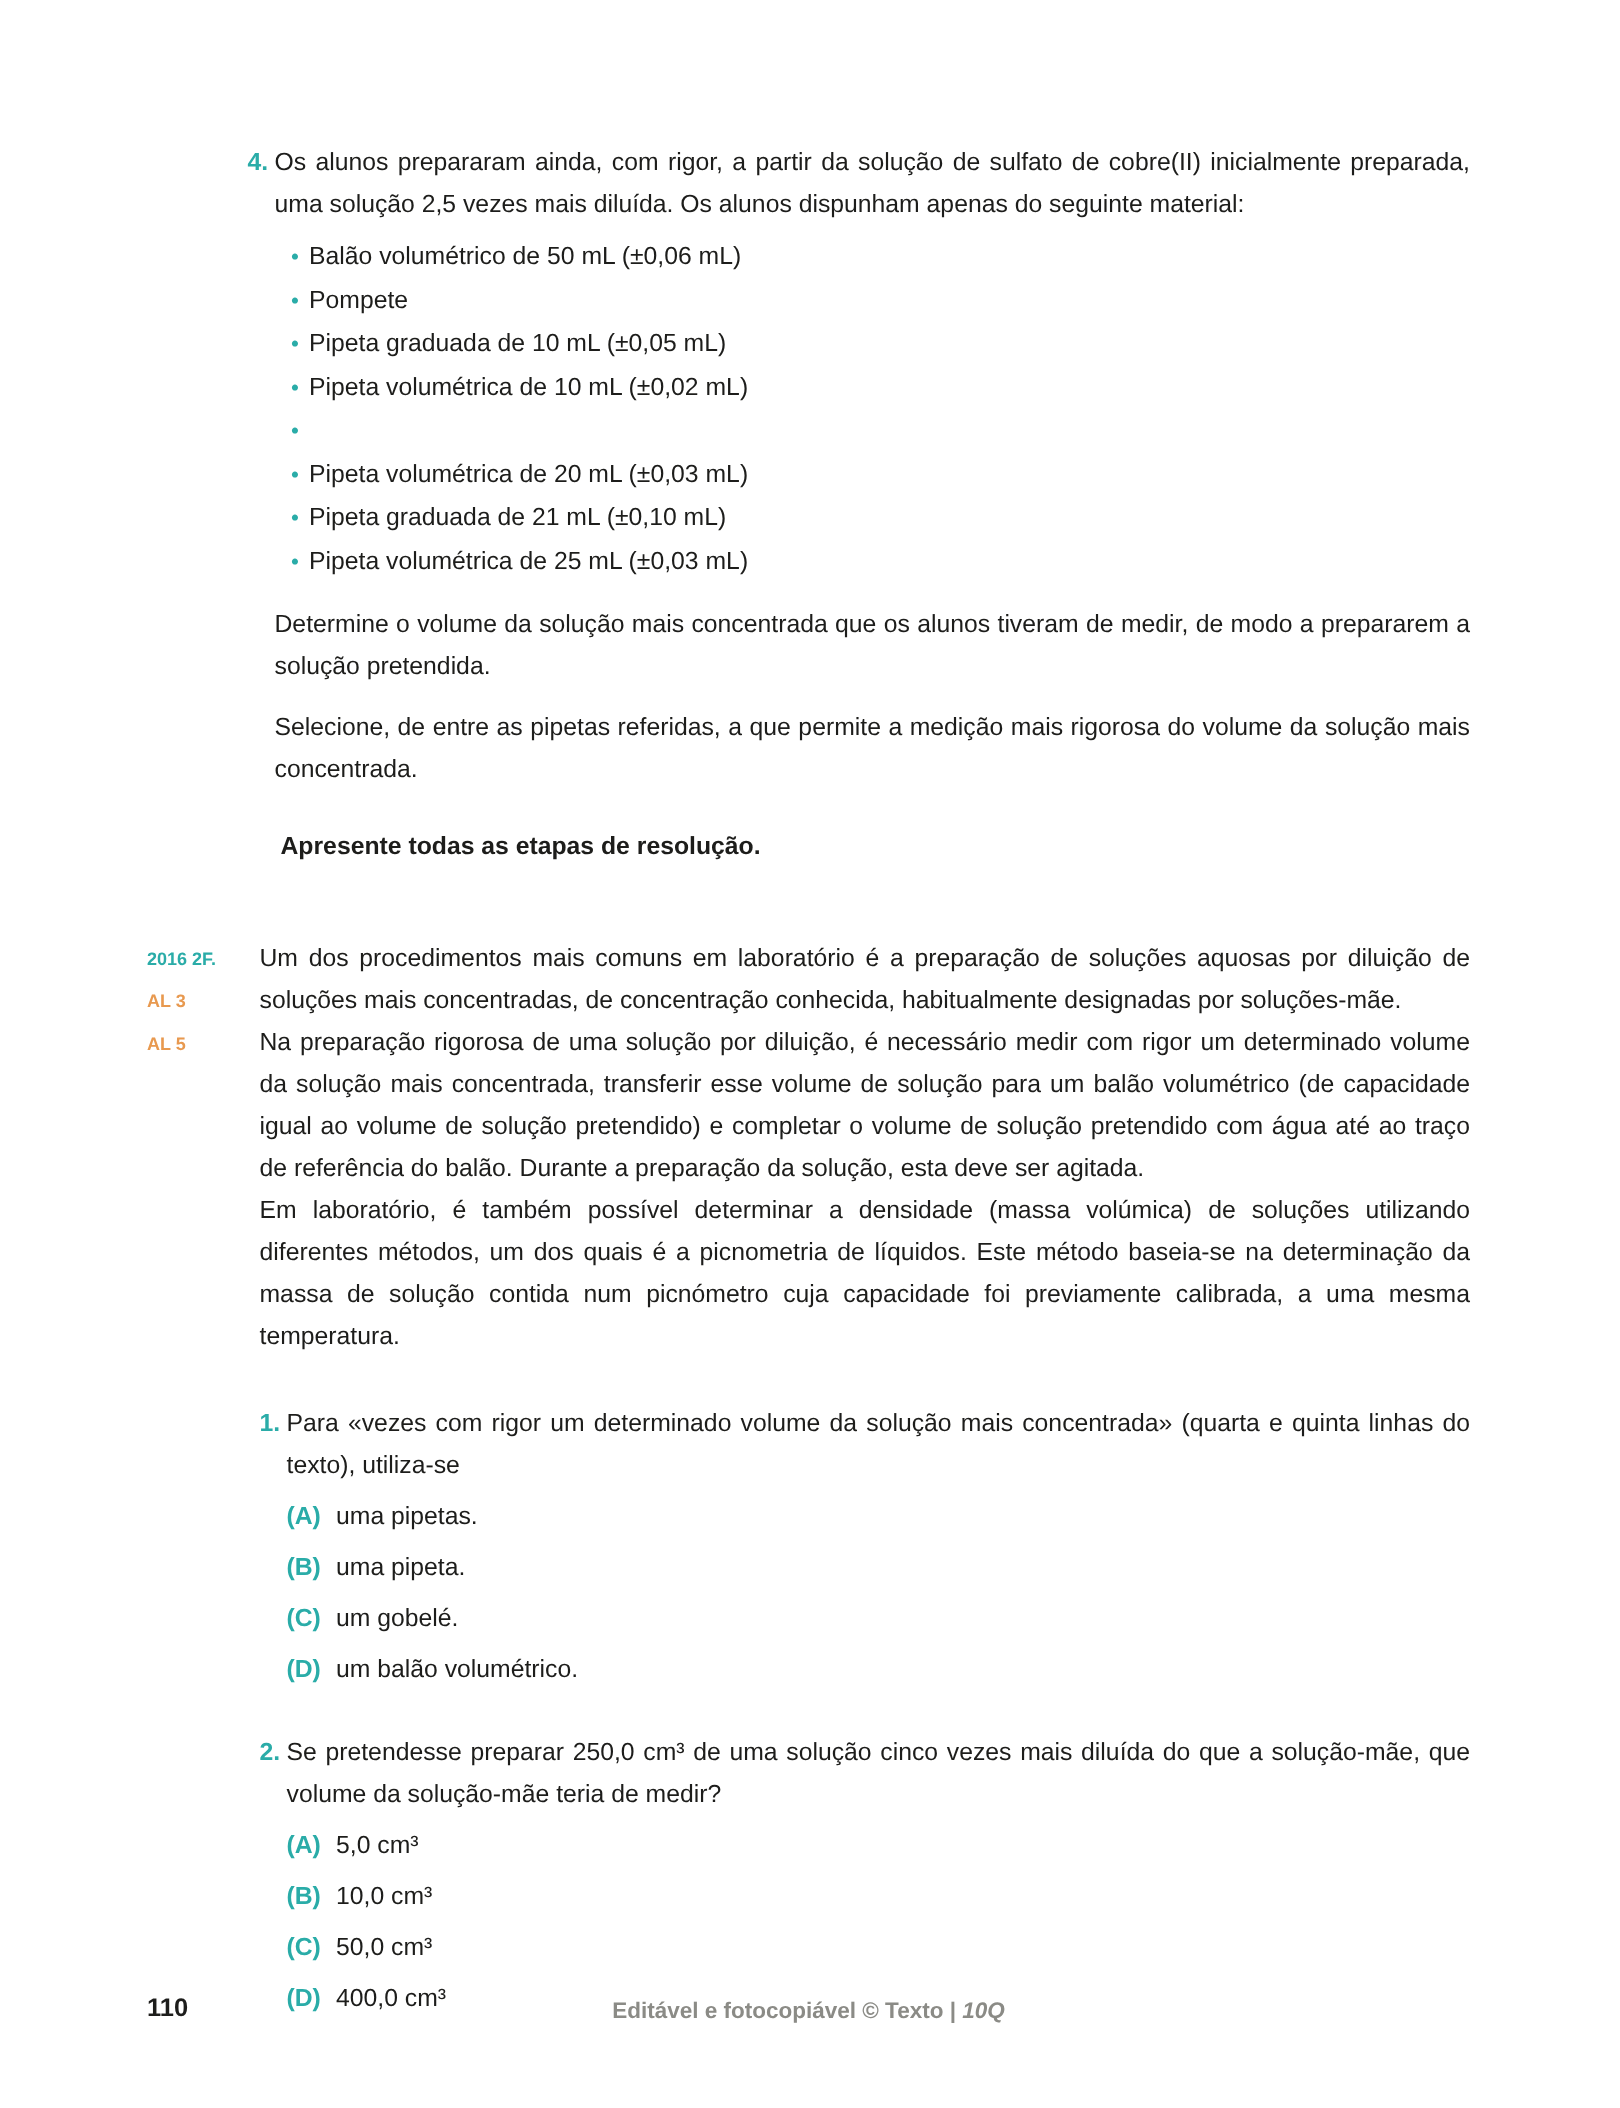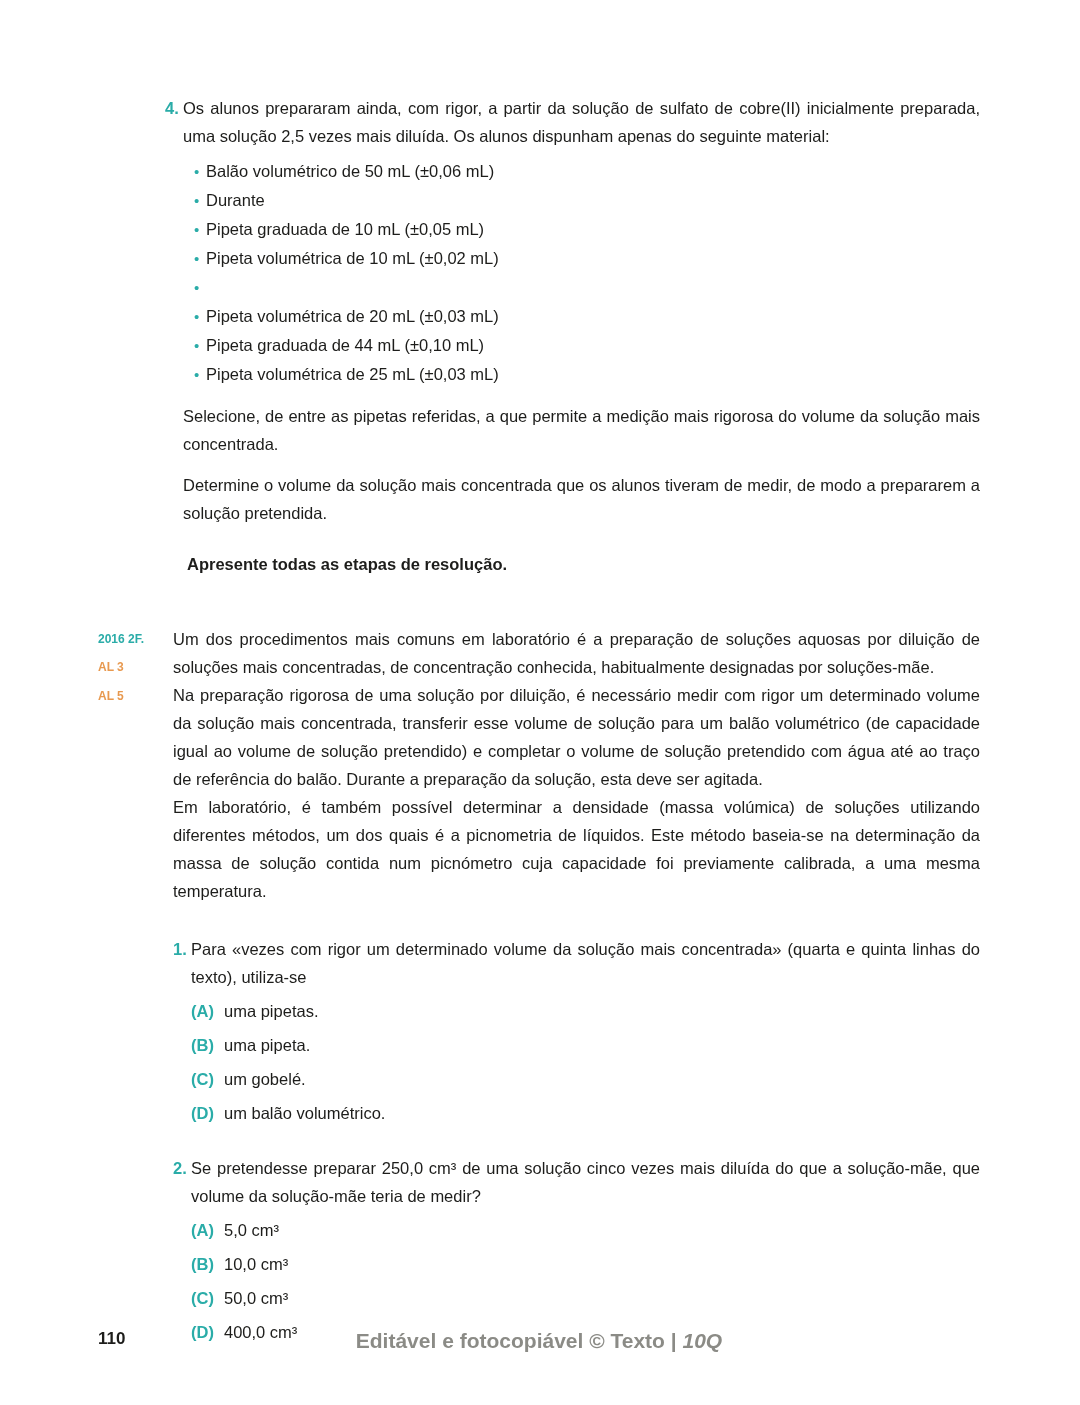--- a/index.html
+++ b/index.html
@@ -54,21 +54,21 @@
 
   
   .footer {
     position: absolute; left: 98px; right: 100px; bottom: 58px;
     height: 22px;
   }
   .page-num { position: absolute; left: 0; top: 0; font-weight: 700; font-size: 17px; color: #1d1d1b; }
   .credit {
     position: absolute; left: 0; right: 0; top: 2px;
     text-align: center;
-    color: #8b8b86; font-weight: 700; font-size: 21px;
+    color: #8b8b86; font-weight: 700; font-size: 15px;
   }
   .credit i { font-style: italic; }
 </style>
 </head>
 <body>
 
 <div class="page" style="--teal:#2aaca8; --orange:#e8994f;">
   <div class="content">
 
     <section class="item4">
@@ -76,48 +76,48 @@
         <span class="num">4.</span>
         <div class="q-body">
           <p class="just">Os alunos prepararam ainda, com rigor, a partir da solução de sulfato de cobre(II) inicialmente preparada, uma solução 2,5 vezes mais diluída. Os alunos dispunham apenas do seguinte material:</p>
           <ul class="materials">
             <li>
                 <span class="bullet">•</span>
                 <span>Balão volumétrico de 50 mL (±0,06 mL)</span>
               </li>
             <li>
                 <span class="bullet">•</span>
-                <span>Durante</span>
+                <span>Pompete</span>
               </li>
             <li>
                 <span class="bullet">•</span>
                 <span>Pipeta graduada de 10 mL (±0,05 mL)</span>
               </li>
             <li>
                 <span class="bullet">•</span>
                 <span>Pipeta volumétrica de 10 mL (±0,02 mL)</span>
               </li>
             <li>
                 <span class="bullet">•</span>
               </li>
             <li>
                 <span class="bullet">•</span>
                 <span>Pipeta volumétrica de 20 mL (±0,03 mL)</span>
               </li>
             <li>
                 <span class="bullet">•</span>
-                <span>Pipeta graduada de 44 mL (±0,10 mL)</span>
+                <span>Pipeta graduada de 21 mL (±0,10 mL)</span>
               </li>
             <li>
                 <span class="bullet">•</span>
                 <span>Pipeta volumétrica de 25 mL (±0,03 mL)</span>
               </li>
           </ul>
+          <p class="task just">Determine o volume da solução mais concentrada que os alunos tiveram de medir, de modo a prepararem a solução pretendida.</p>
           <p class="task just">Selecione, de entre as pipetas referidas, a que permite a medição mais rigorosa do volume da solução mais concentrada.</p>
-          <p class="task just">Determine o volume da solução mais concentrada que os alunos tiveram de medir, de modo a prepararem a solução pretendida.</p>
           <p class="task-last">Apresente todas as etapas de resolução.</p>
         </div>
       </div>
     </section>
 
     <section class="exercise">
       <span class="side-label lbl-year">2016 2F.</span>
       <span class="side-label lbl-al3">AL 3</span>
       <span class="side-label lbl-al5">AL 5</span>
 

